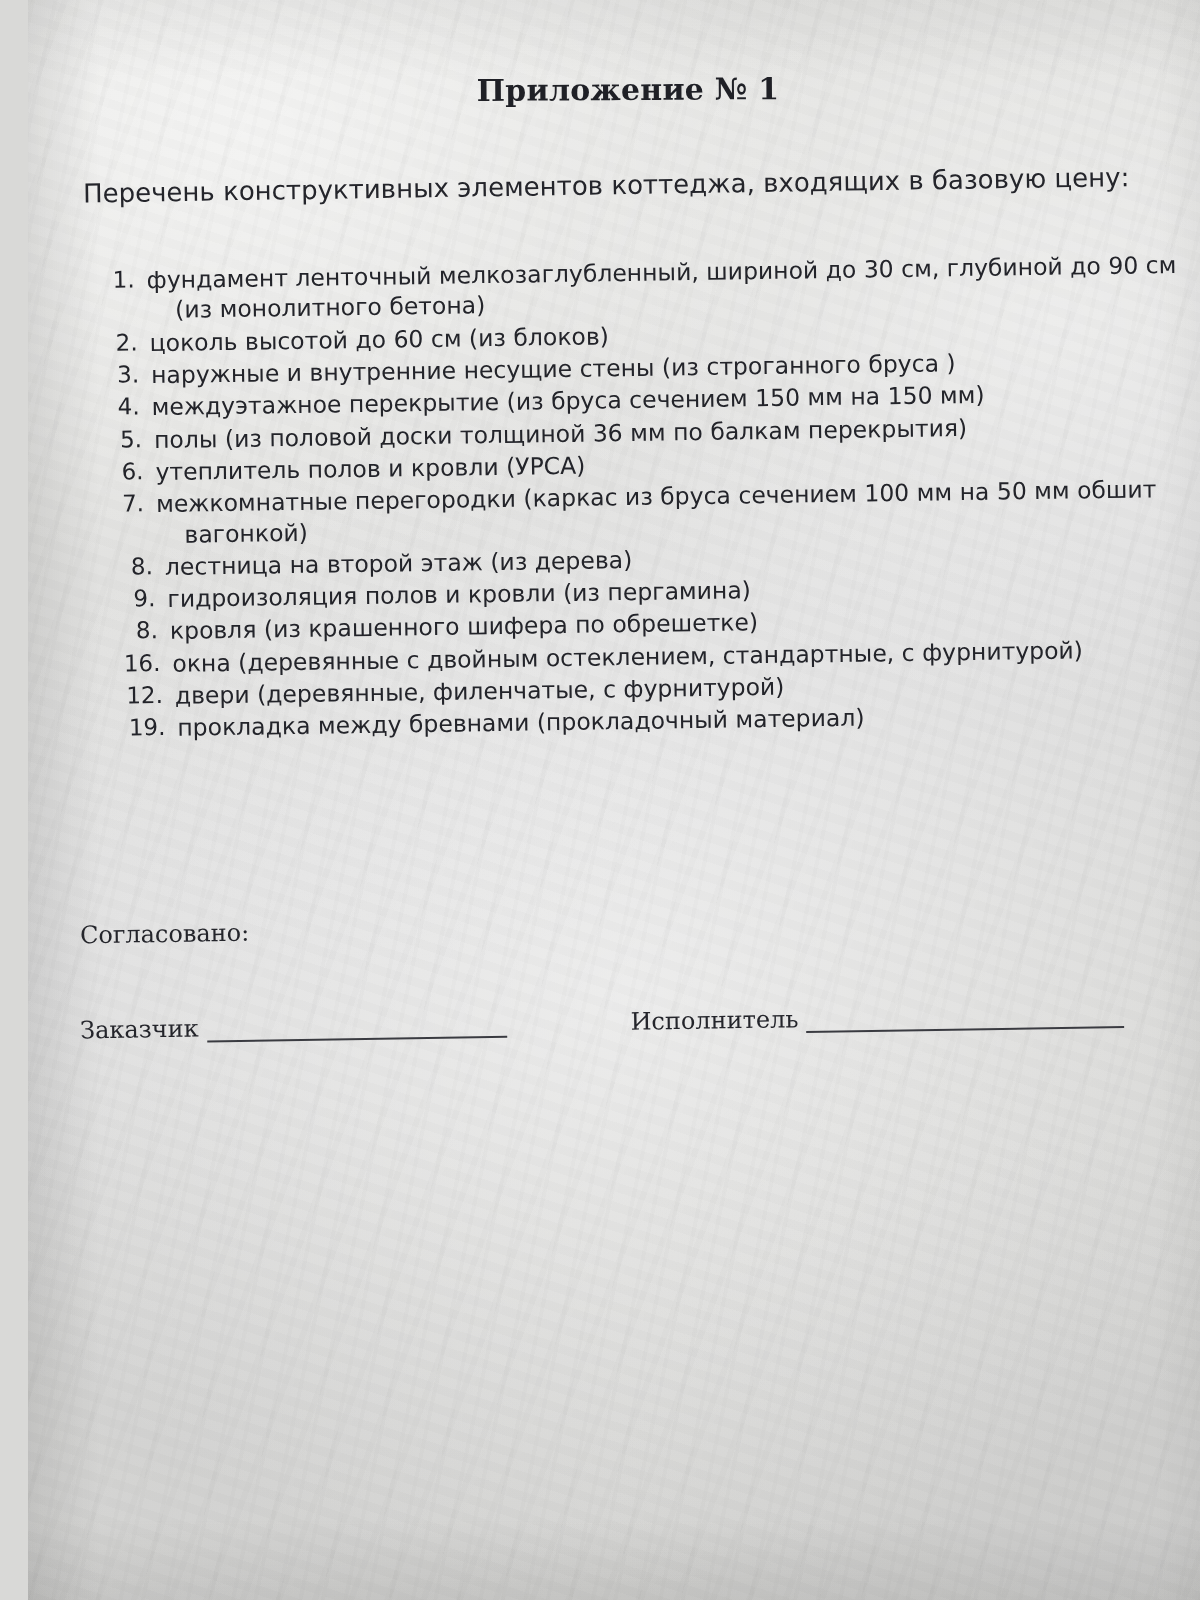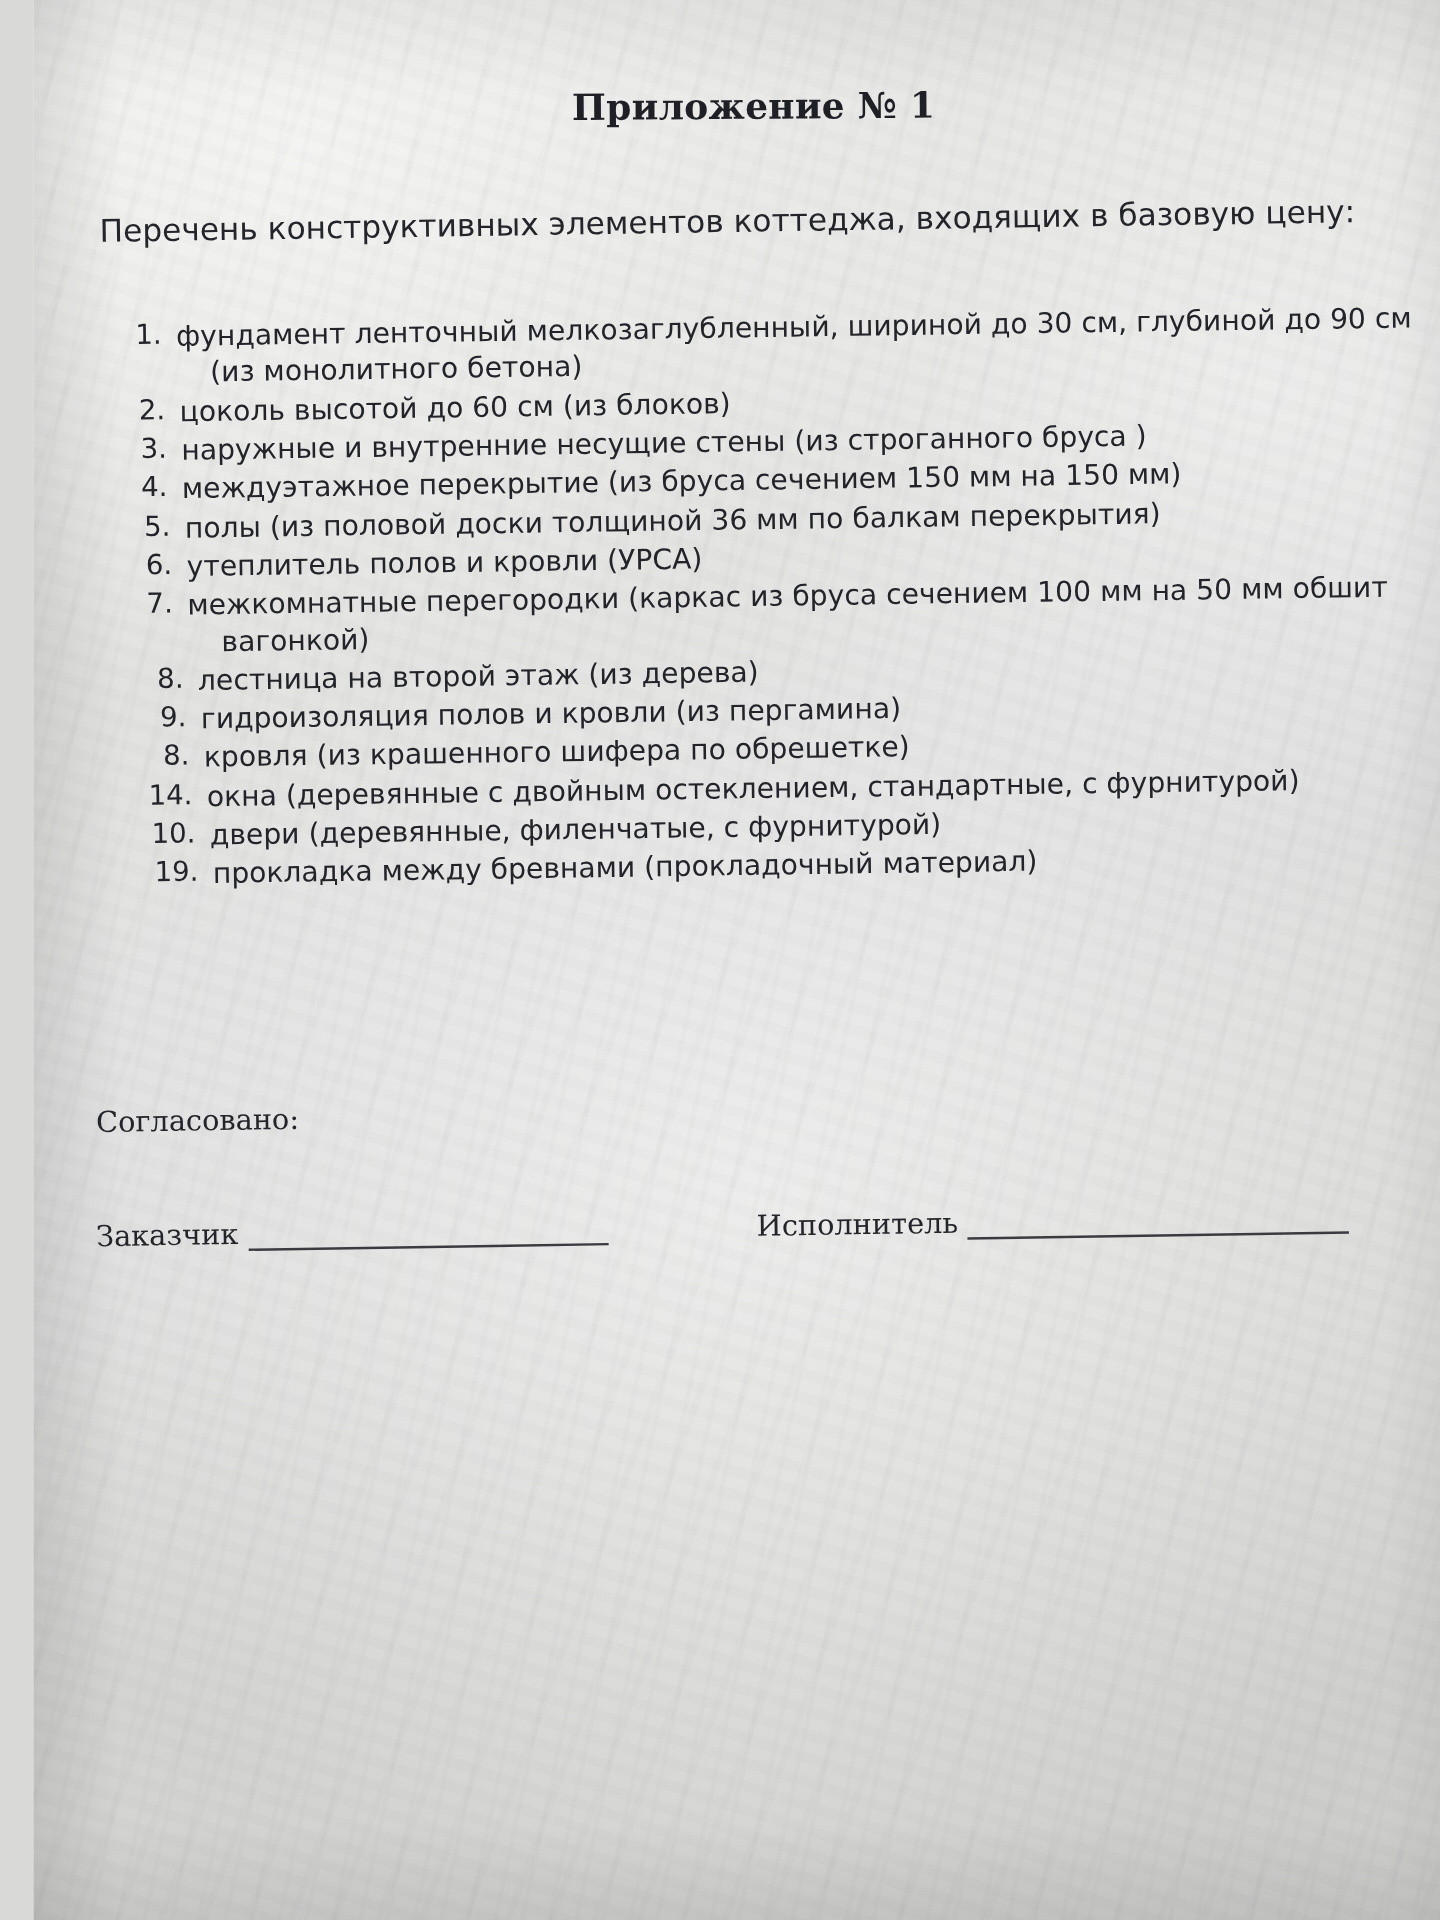--- a/index.html
+++ b/index.html
@@ -232,26 +232,26 @@
         <span class="num">9.</span>
         <span class="txt">гидроизоляция полов и кровли (из пергамина)</span>
       </div>
 
       <div class="li">
         <span class="num">8.</span>
         <span class="txt">кровля (из крашенного шифера по обрешетке)</span>
       </div>
 
       <div class="li">
-        <span class="num">14.</span>
+        <span class="num">16.</span>
         <span class="txt">окна (деревянные с двойным остеклением, стандартные, с фурнитурой)</span>
       </div>
 
       <div class="li">
-        <span class="num">10.</span>
+        <span class="num">12.</span>
         <span class="txt">двери (деревянные, филенчатые, с фурнитурой)</span>
       </div>
 
       <div class="li">
         <span class="num">19.</span>
         <span class="txt">прокладка между бревнами (прокладочный материал)</span>
       </div>
 
     </div>
 

